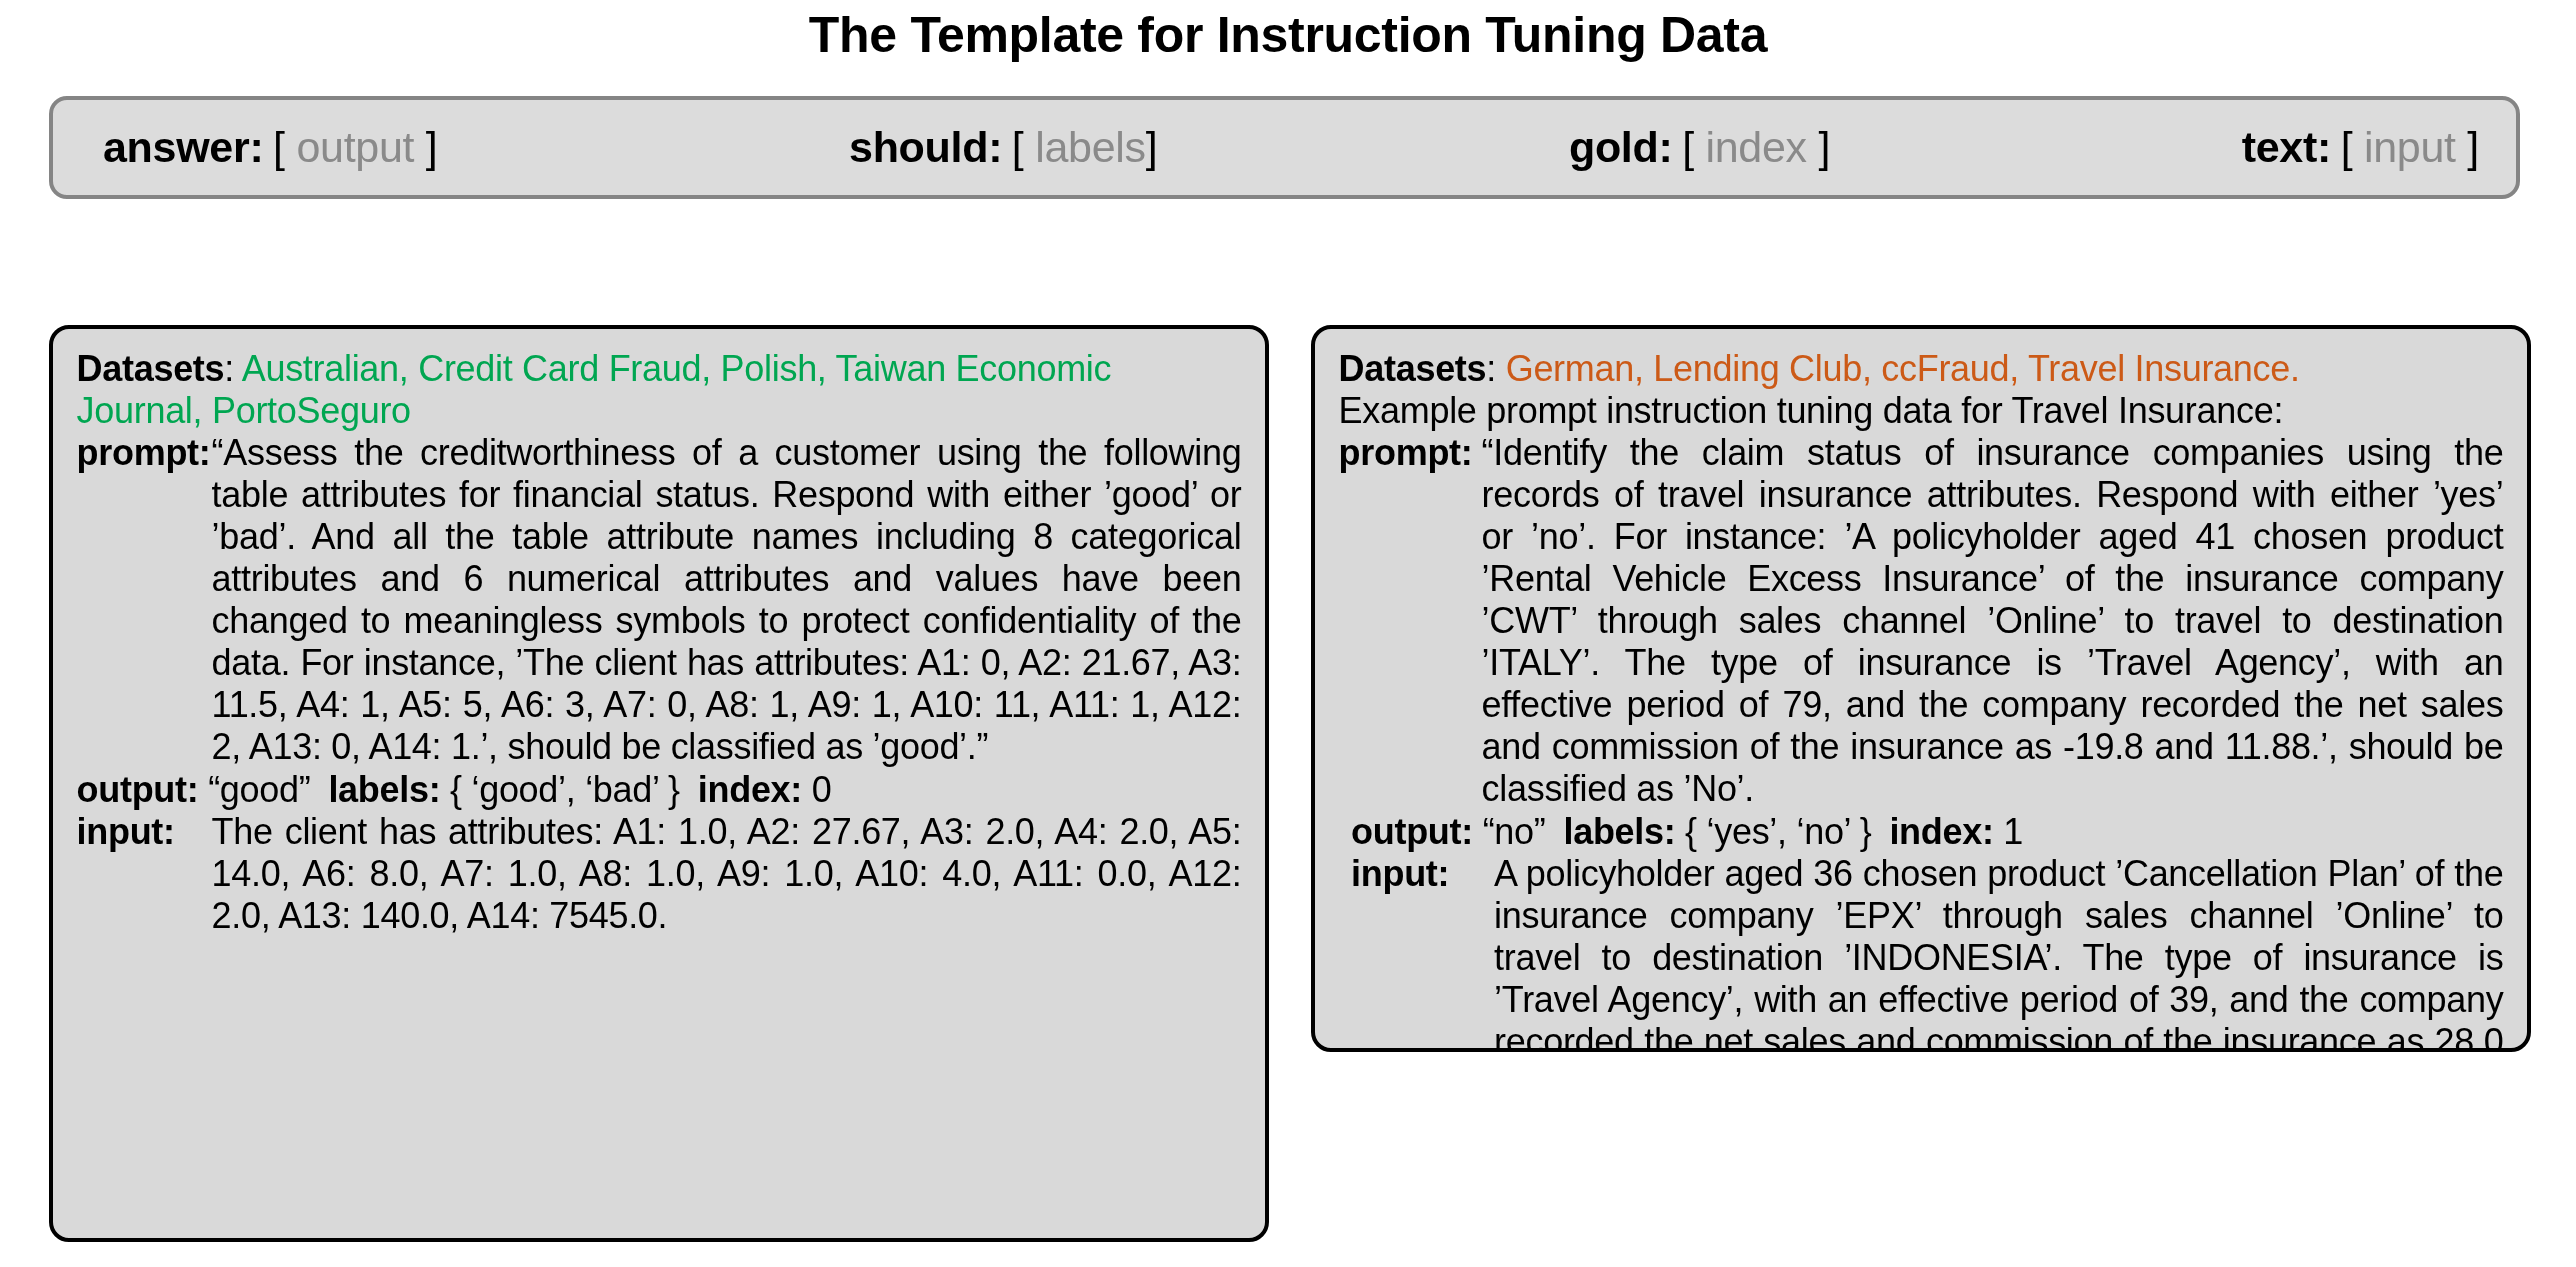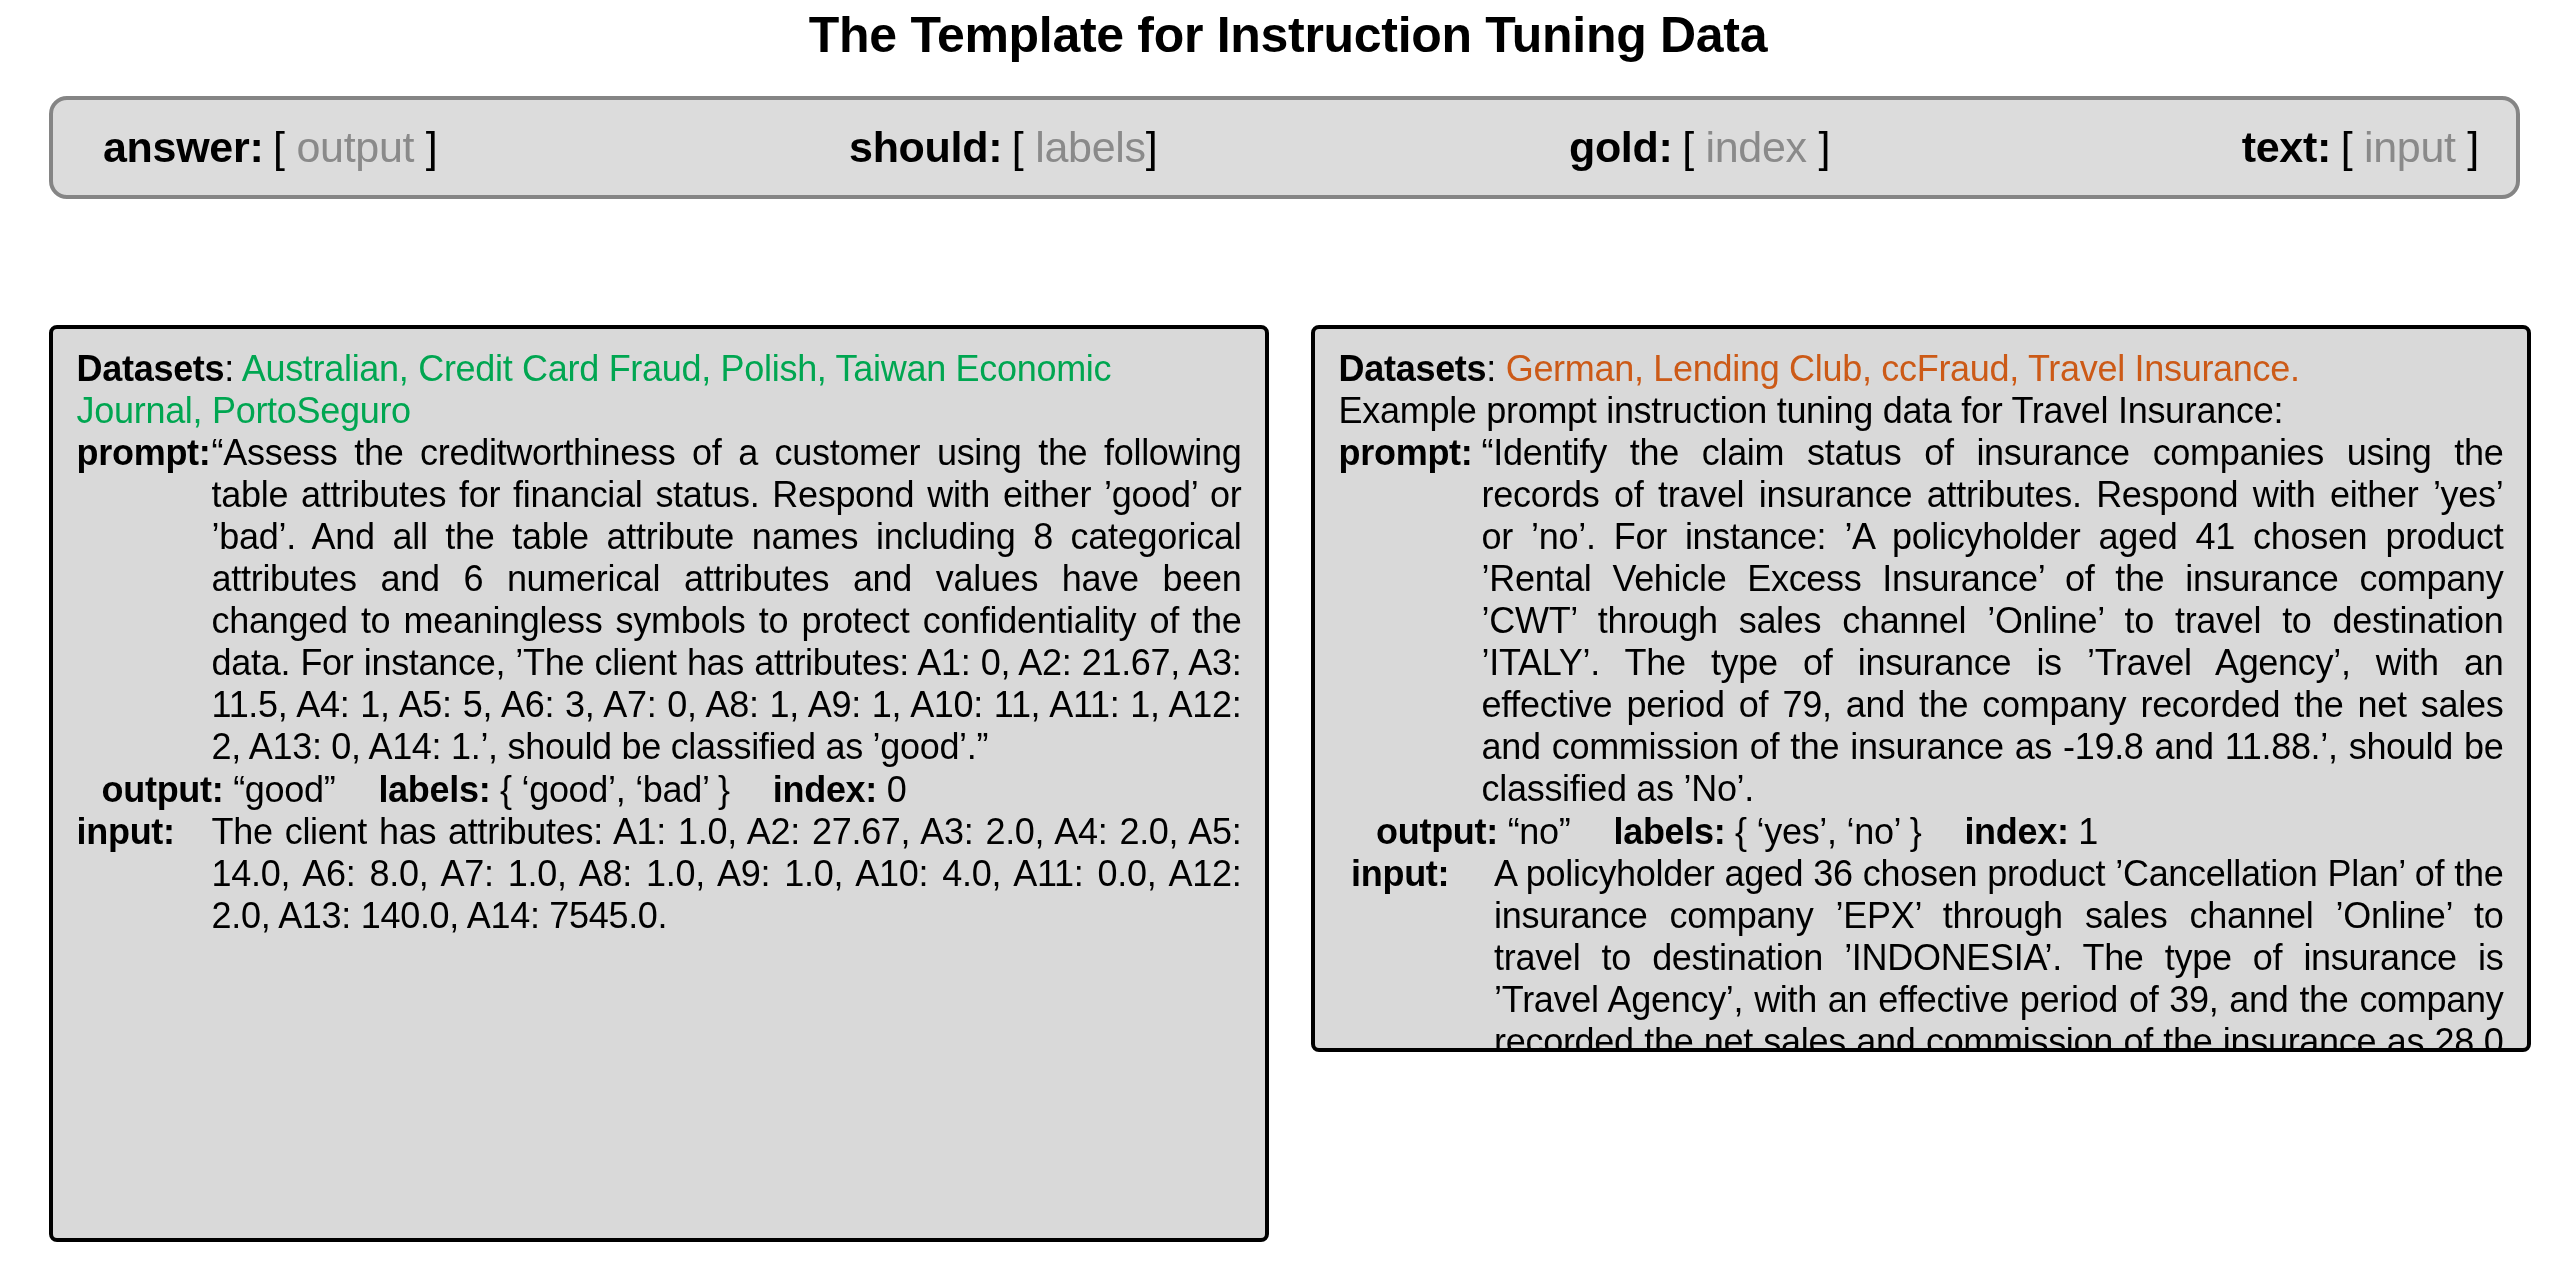--- a/index.html
+++ b/index.html
@@ -82,21 +82,21 @@
   }
   .section-head.left  { left: 49px;   top: 236px; width: 1220px; text-align: center; color: #00a651; }
   .section-head.right { left: 1311px; top: 236px; width: 1220px; text-align: center; color: #cc5a17; }
 
   
   .panel {
     position: absolute;
     box-sizing: border-box;
     background: #d9d9d9;
     border: 4.9px solid #000000;
-    border-radius: 8px;
+    border-radius: 20px;
     padding: 19.4px 23.6px 18px 23.6px;
     overflow: hidden;
   }
   .panel.left  { left: 49px;   top: 325px; width: 1220px; height: 917px; }
   .panel.right { left: 1311px; top: 325px; width: 1220px; height: 727px; }
 
   
   .line {
     font-size: 36px;
     line-height: 1.165;
@@ -132,21 +132,21 @@
   .kv.input-l    .k { width: 135px; }
   .kv.prompt-r   .k { width: 143px; }
   .kv.input-r    .k { width: 143px; }
 
   .inline-row {
     font-size: 36px;
     line-height: 1.165;
     letter-spacing: -0.3px;
     white-space: nowrap;
   }
-  .inline-row .k { font-weight: bold; margin-left: 25px; }
+  .inline-row .k { font-weight: bold; }
   .gap-sm { display: inline-block; width: 18px; }
 
   .ml-out-l { margin-left: 0px; }
   .ml-out-r { margin-left: 12.5px; }
   .ml-in-r  { margin-left: 12.5px; }
 
   .sp-2 { height: 1.4px; }
 </style>
 </head>
 <body>

